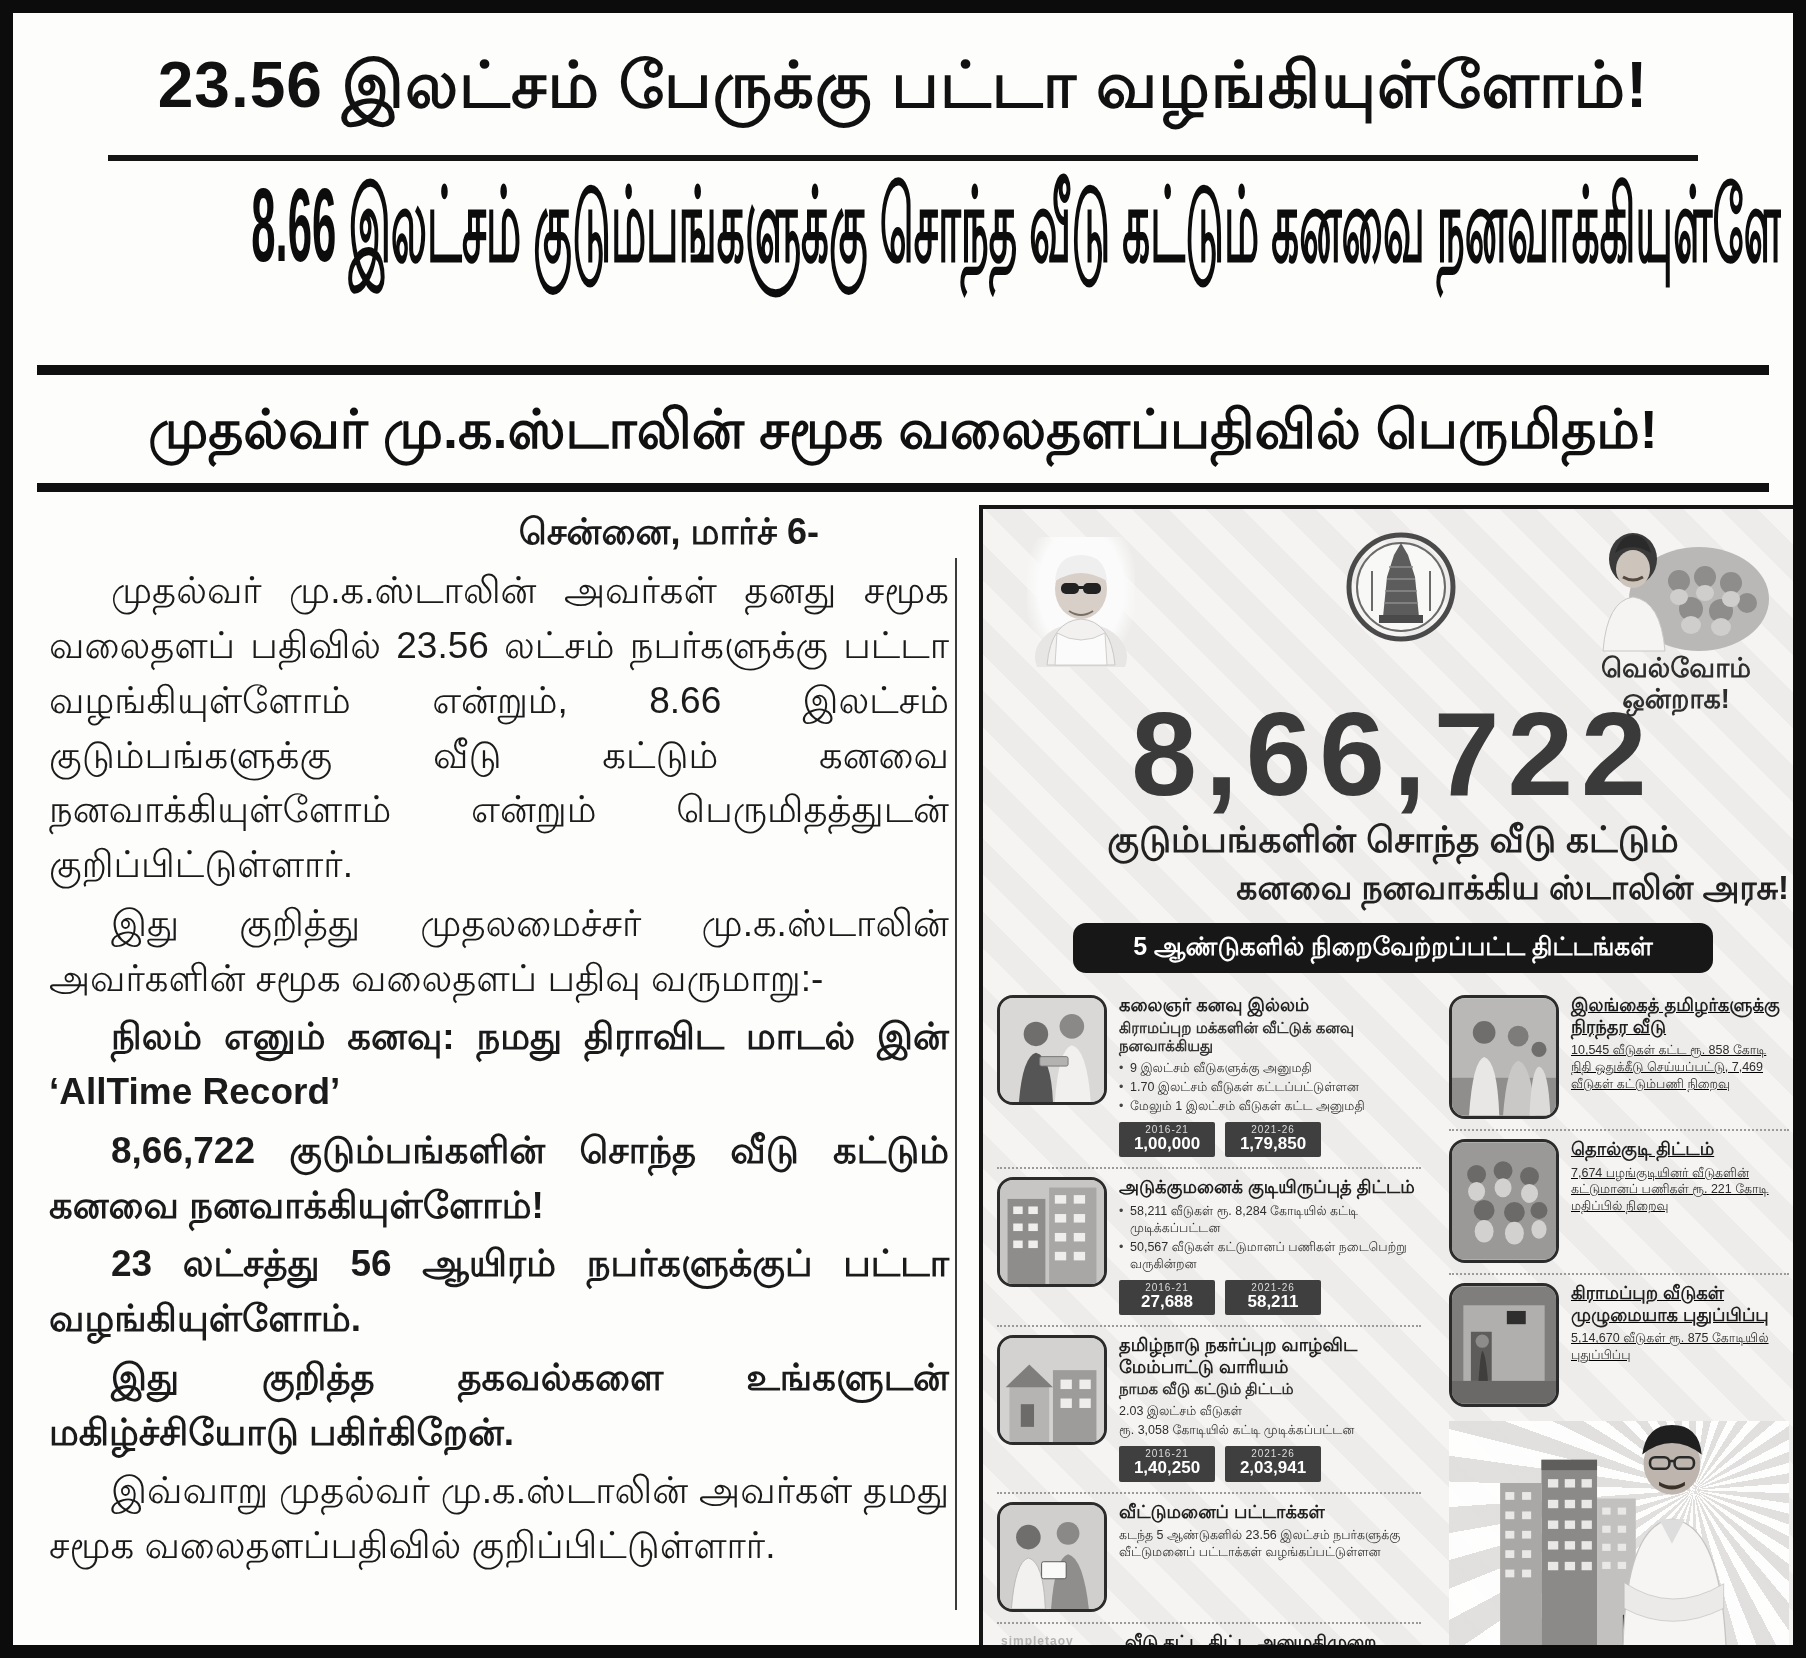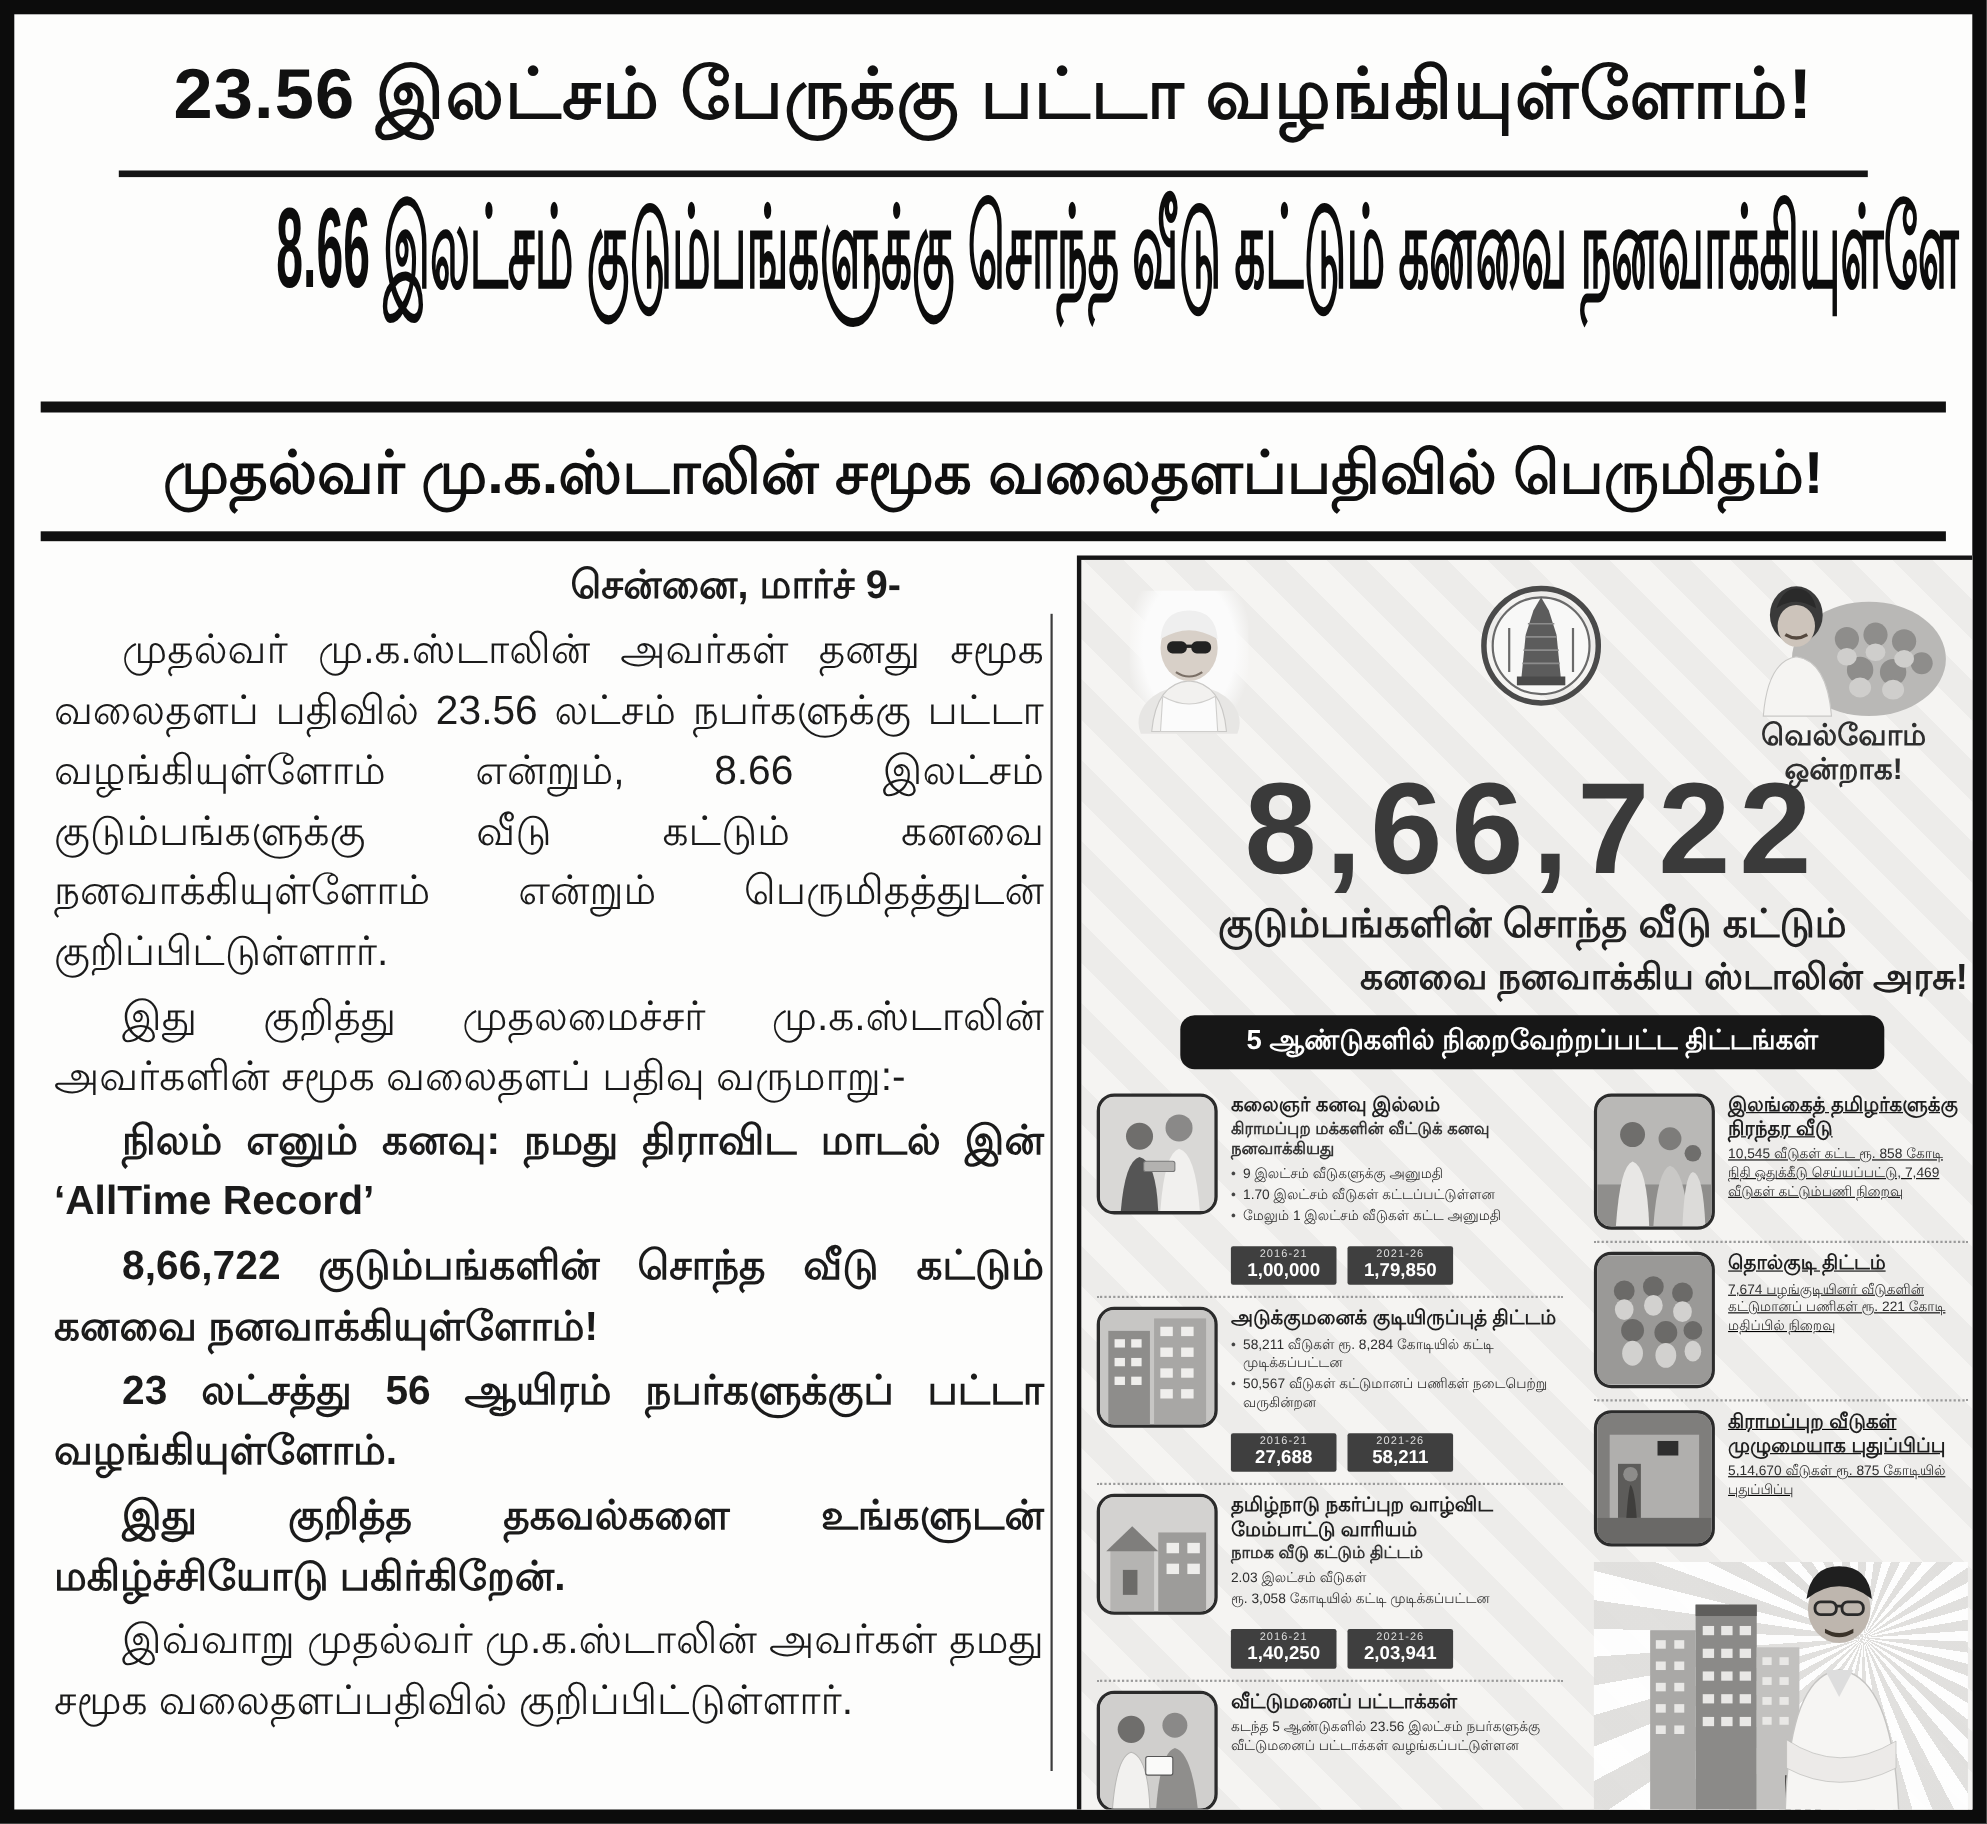--- a/index.html
+++ b/index.html
@@ -90,21 +90,21 @@
   .thumb.tall { height:124px; }
   .thumb svg { display:block; width:100%; height:100%; }
   .sec-body { flex:1; min-width:0; }
   .sec-title { font-size:18px; font-weight:800; color:#1f1f1f; line-height:1.2; }
   .sec-sub { font-size:15px; font-weight:700; color:#333; margin-top:2px; line-height:1.25; }
   .sec-list { list-style:none; margin-top:4px; }
   .sec-list li { font-size:12.5px; color:#2e2e2e; line-height:1.35; padding-left:11px; position:relative; margin-top:2px; }
   .sec-list li::before { content:"•"; position:absolute; left:0; color:#444; }
   .sec-list.noDot li { padding-left:0; }
   .sec-list.noDot li::before { content:""; }
-  .badges { display:flex; gap:10px; margin-top:19px; }
+  .badges { display:flex; gap:10px; margin-top:7px; }
   .badge { background:#3f3f3f; color:#fff; text-align:center; padding:2px 10px 4px; border-radius:2px; min-width:96px; }
   .badge .lbl { font-size:10px; letter-spacing:1px; color:#dedede; }
   .badge .val { font-size:17px; font-weight:800; line-height:1.1; }
 
   .approval-logo { font-size:12px; color:#b3b3b3; font-weight:700; letter-spacing:1px; margin:2px 0 4px 4px; }
   .laptop-wrap { width:116px; flex:0 0 auto; }
   .laptop-box { width:116px; height:104px; border:3px solid #2b2b2b; border-radius:14px; background:#fff; }
 
   .stalin-visual {
     position:relative; flex:1; margin-top:4px; overflow:hidden;
@@ -121,21 +121,21 @@
   <div class="headline1">23.56 இலட்சம் பேருக்கு பட்டா வழங்கியுள்ளோம்!</div>
   <div class="rule1"></div>
   <div class="headline2">
     <span>8.66 இலட்சம் குடும்பங்களுக்கு சொந்த வீடு கட்டும் கனவை நனவாக்கியுள்ளோம்!</span>
   </div>
   <div class="rule2"></div>
   <div class="headline3">முதல்வர் மு.க.ஸ்டாலின் சமூக வலைதளப்பதிவில் பெருமிதம்!</div>
   <div class="rule3"></div>
 
   <div class="article">
-    <div class="dateline">சென்னை, மார்ச் 9-</div>
+    <div class="dateline">சென்னை, மார்ச் 6-</div>
     <p>முதல்வர் மு.க.ஸ்டாலின் அவர்கள் தனது சமூக வலைதளப் பதிவில் 23.56 லட்சம் நபர்களுக்கு பட்டா வழங்கியுள்ளோம் என்றும், 8.66 இலட்சம் குடும்பங்களுக்கு வீடு கட்டும் கனவை நனவாக்கியுள்ளோம் என்றும் பெருமிதத்துடன் குறிப்பிட்டுள்ளார்.</p>
     <p>இது குறித்து முதலமைச்சர் மு.க.ஸ்டாலின் அவர்களின் சமூக வலைதளப் பதிவு வருமாறு:-</p>
     <p class="b">நிலம் எனும் கனவு: நமது திராவிட மாடல் இன் ‘AllTime Record’</p>
     <p class="b">8,66,722 குடும்பங்களின் சொந்த வீடு கட்டும் கனவை நனவாக்கியுள்ளோம்!</p>
     <p class="b">23 லட்சத்து 56 ஆயிரம் நபர்களுக்குப் பட்டா வழங்கியுள்ளோம்.</p>
     <p class="b">இது குறித்த தகவல்களை உங்களுடன் மகிழ்ச்சியோடு பகிர்கிறேன்.</p>
     <p>இவ்வாறு முதல்வர் மு.க.ஸ்டாலின் அவர்கள் தமது சமூக வலைதளப்பதிவில் குறிப்பிட்டுள்ளார்.</p>
   </div>
   <div class="col-divider"></div>
 

